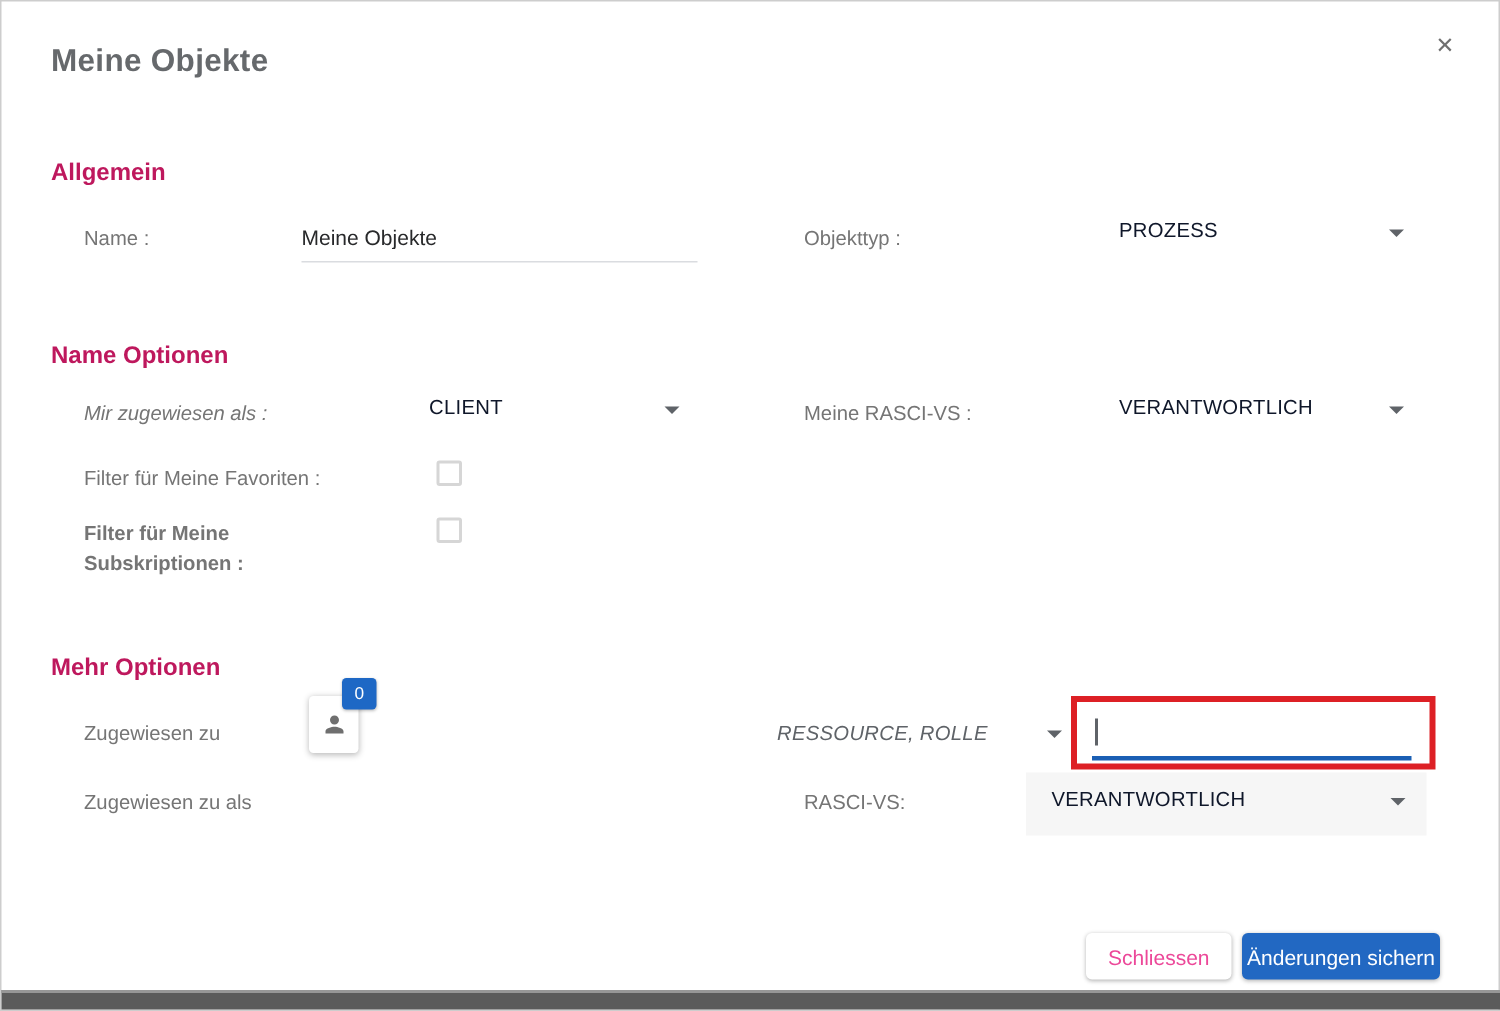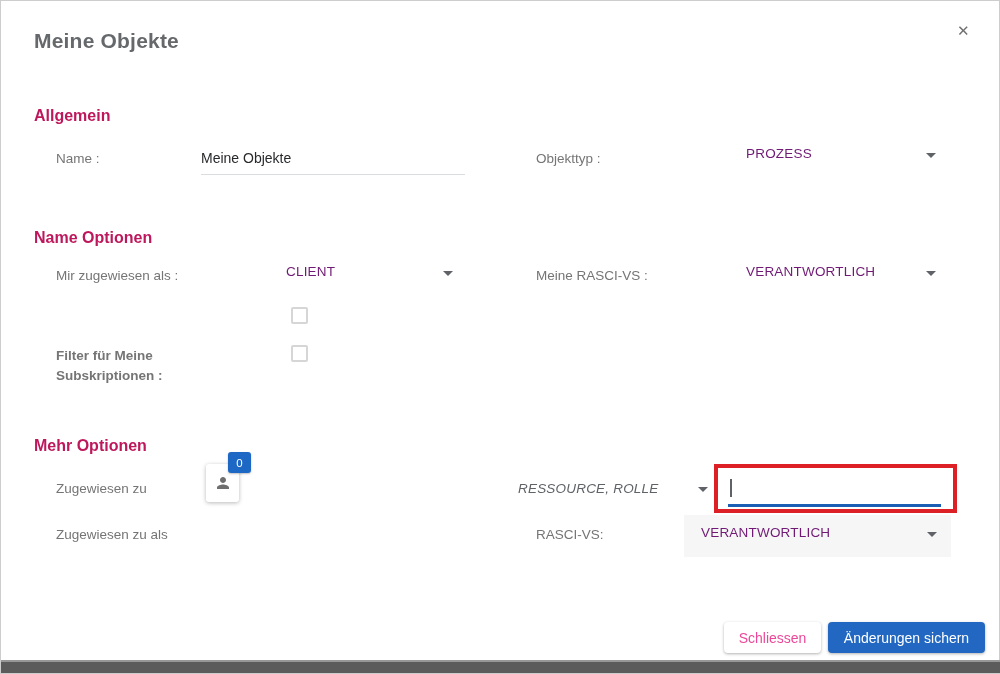--- a/index.html
+++ b/index.html
@@ -5,21 +5,21 @@
   * { margin:0; padding:0; box-sizing:border-box; }
   html,body { width:1000px; height:674px; }
   body { font-family:"Liberation Sans", sans-serif; background:#ffffff; position:relative; overflow:hidden; }
   .frame { position:absolute; inset:0; border:1px solid #cdcdcd; background:#ffffff; }
 
   .title { position:absolute; left:33px; top:28px; font-size:21px; font-weight:bold; color:#66696c; letter-spacing:.2px; }
   .close { position:absolute; left:956px; top:22px; font-size:15px; color:#707070; cursor:pointer; line-height:1; }
 
   .sec { position:absolute; font-size:16px; font-weight:bold; color:#be185d; }
   .lbl { position:absolute; font-size:13.5px; color:#757575; line-height:20px; }
-  .val { position:absolute; font-size:13.5px; color:#701a75; letter-spacing:.2px; }
+  .val { position:absolute; font-size:13.5px; color:#0f172a; letter-spacing:.2px; }
 
   .caret { position:absolute; width:0; height:0; border:5px solid transparent; border-top:5px solid #5f6368; border-bottom:none; }
 
   .name-input { position:absolute; left:200px; top:140px; width:264px; height:34px; border:none; outline:none;
                 border-bottom:1px solid #dadce0; font-family:"Liberation Sans",sans-serif; font-size:14px; color:#28292b; background:transparent; }
 
   .checkbox { position:absolute; width:17px; height:17px; border:2px solid #d6d6d6; border-radius:2px; background:#fff; }
 
   .person-btn { position:absolute; left:205px; top:463px; width:33px; height:38px; background:#fff; border-radius:3px;
                 box-shadow:0 1px 4px rgba(0,0,0,.28); display:flex; align-items:center; justify-content:center; cursor:pointer; }
@@ -31,21 +31,21 @@
                   font-family:"Liberation Sans",sans-serif; font-size:14px; color:#28292b; background:transparent; }
   .filter-input::placeholder { color:#9aa0a6; opacity:1; }
   .text-cursor { position:absolute; left:729px; top:478px; width:1.5px; height:18px; background:#5f6368; }
   .blue-underline { position:absolute; left:727px; top:503px; width:213px; height:3px; background:#1a5fb4; }
 
   .gray-panel { position:absolute; left:683px; top:514px; width:267px; height:42px; background:#f6f6f6; }
 
   .btn { position:absolute; top:621px; height:31px; border:none; border-radius:4px; font-family:"Liberation Sans",sans-serif;
          font-size:14px; display:flex; align-items:center; justify-content:center; cursor:pointer; }
   .btn-close { left:723px; width:97px; background:#ffffff; color:#ec4899; box-shadow:0 1px 3px rgba(0,0,0,.3); }
-  .btn-save  { left:827px; width:157px; background:#2268c2; color:#ffffff; box-shadow:0 1px 3px rgba(0,0,0,.3); }
+  .btn-save  { left:827px; width:132px; background:#2268c2; color:#ffffff; box-shadow:0 1px 3px rgba(0,0,0,.3); }
 
   .bottom-bar { position:absolute; left:0; bottom:0; width:1000px; height:13px; background:#5b5b5b; border-top:2px solid #979797; }
 
   .person-svg { width:18px; height:18px; fill:#6f6f6f; }
 </style>
 </head>
 <body>
 
 <div class="frame">
 
@@ -58,32 +58,33 @@
   <input class="name-input" value="Meine Objekte" style="">
 
   <div class="lbl" style="left:535px; top:148px;">Objekttyp :</div>
   <div>
     <span class="val" style="left:745px; top:145px;">PROZESS</span>
     <span class="caret" style="left:925px; top:152px;"></span>
   </div>
 
   <div class="sec" style="left:33px; top:228px;">Name Optionen</div>
 
-  <div class="lbl" style="left:55px; top:265px;">Mir zugewiesen als :</div>
+  <div class="lbl" style="left:55px; top:265px;font-style:italic;">Mir zugewiesen als :</div>
   <div>
     <span class="val" style="left:285px; top:263px;">CLIENT</span>
     <span class="caret" style="left:442px; top:270px;"></span>
   </div>
 
   <div class="lbl" style="left:535px; top:265px;">Meine RASCI-VS :</div>
   <div>
     <span class="val" style="left:745px; top:263px;">VERANTWORTLICH</span>
     <span class="caret" style="left:925px; top:270px;"></span>
   </div>
 
+  <div class="lbl" style="left:55px; top:308px;">Filter für Meine Favoriten :</div>
   <div class="checkbox" style="left:290px; top:306px;"></div>
 
   <div class="lbl" style="left:55px; top:345px; width:170px;font-weight:bold;">Filter für Meine Subskriptionen :</div>
   <div class="checkbox" style="left:290px; top:344px;"></div>
 
   <div class="sec" style="left:33px; top:436px;">Mehr Optionen</div>
 
   <div class="lbl" style="left:55px; top:478px;">Zugewiesen zu</div>
   <div class="person-btn">
     <svg class="person-svg" viewBox="0 0 24 24">

